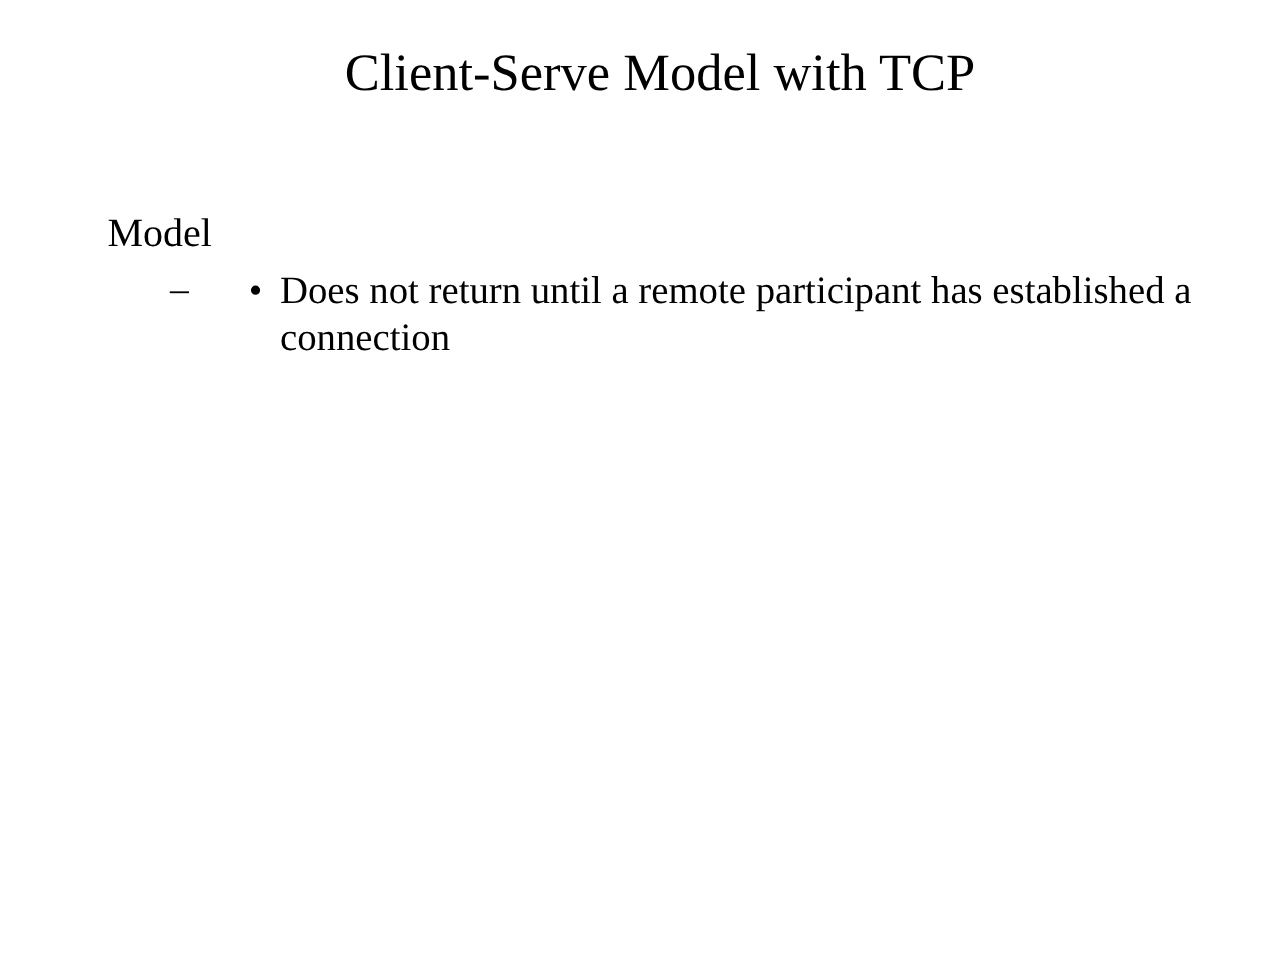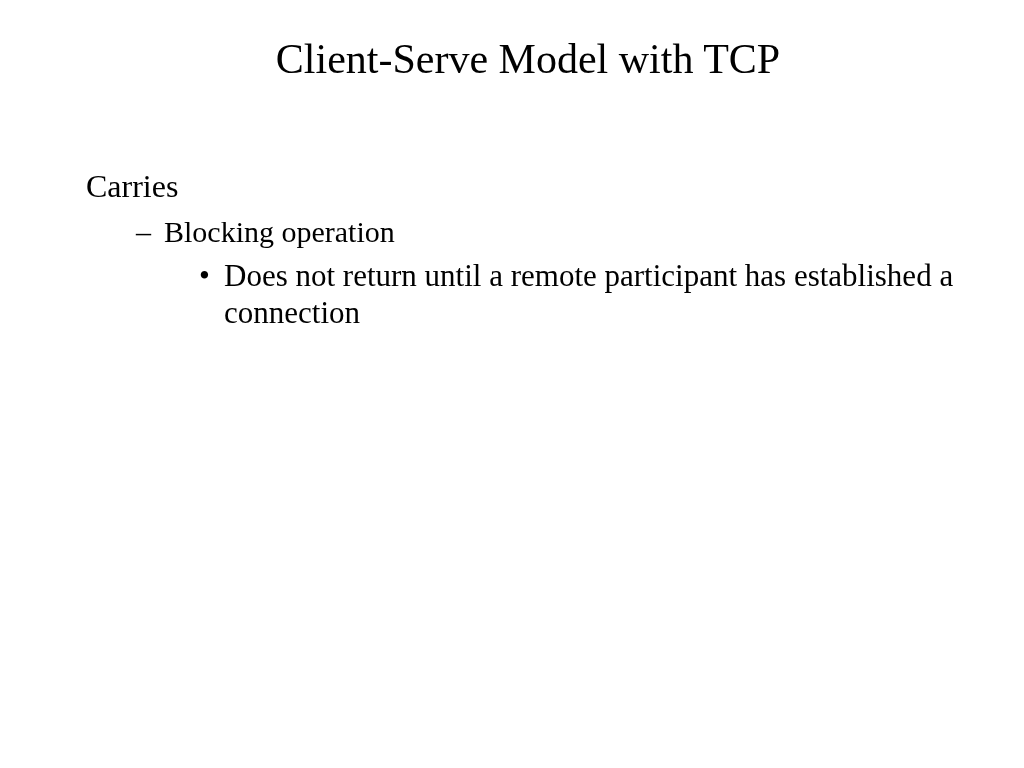--- a/index.html
+++ b/index.html
@@ -67,24 +67,23 @@
       position: absolute;
       left: 0;
       top: 0;
     }
   </style>
 </head>
 <body>
 
 <div class="slide">
   <h1 class="title">Client-Serve Model with TCP</h1>
-  <div class="section-heading">Carries</div>
+  <div class="section-heading">Model</div>
   <ul class="level1">
     <li>
-      <span>Blocking operation</span>
       <ul class="level2">
         <li>
           <span>Does not return until a remote participant has established a connection</span>
         </li>
       </ul>
     </li>
   </ul>
 </div>
 
 </body></html>

